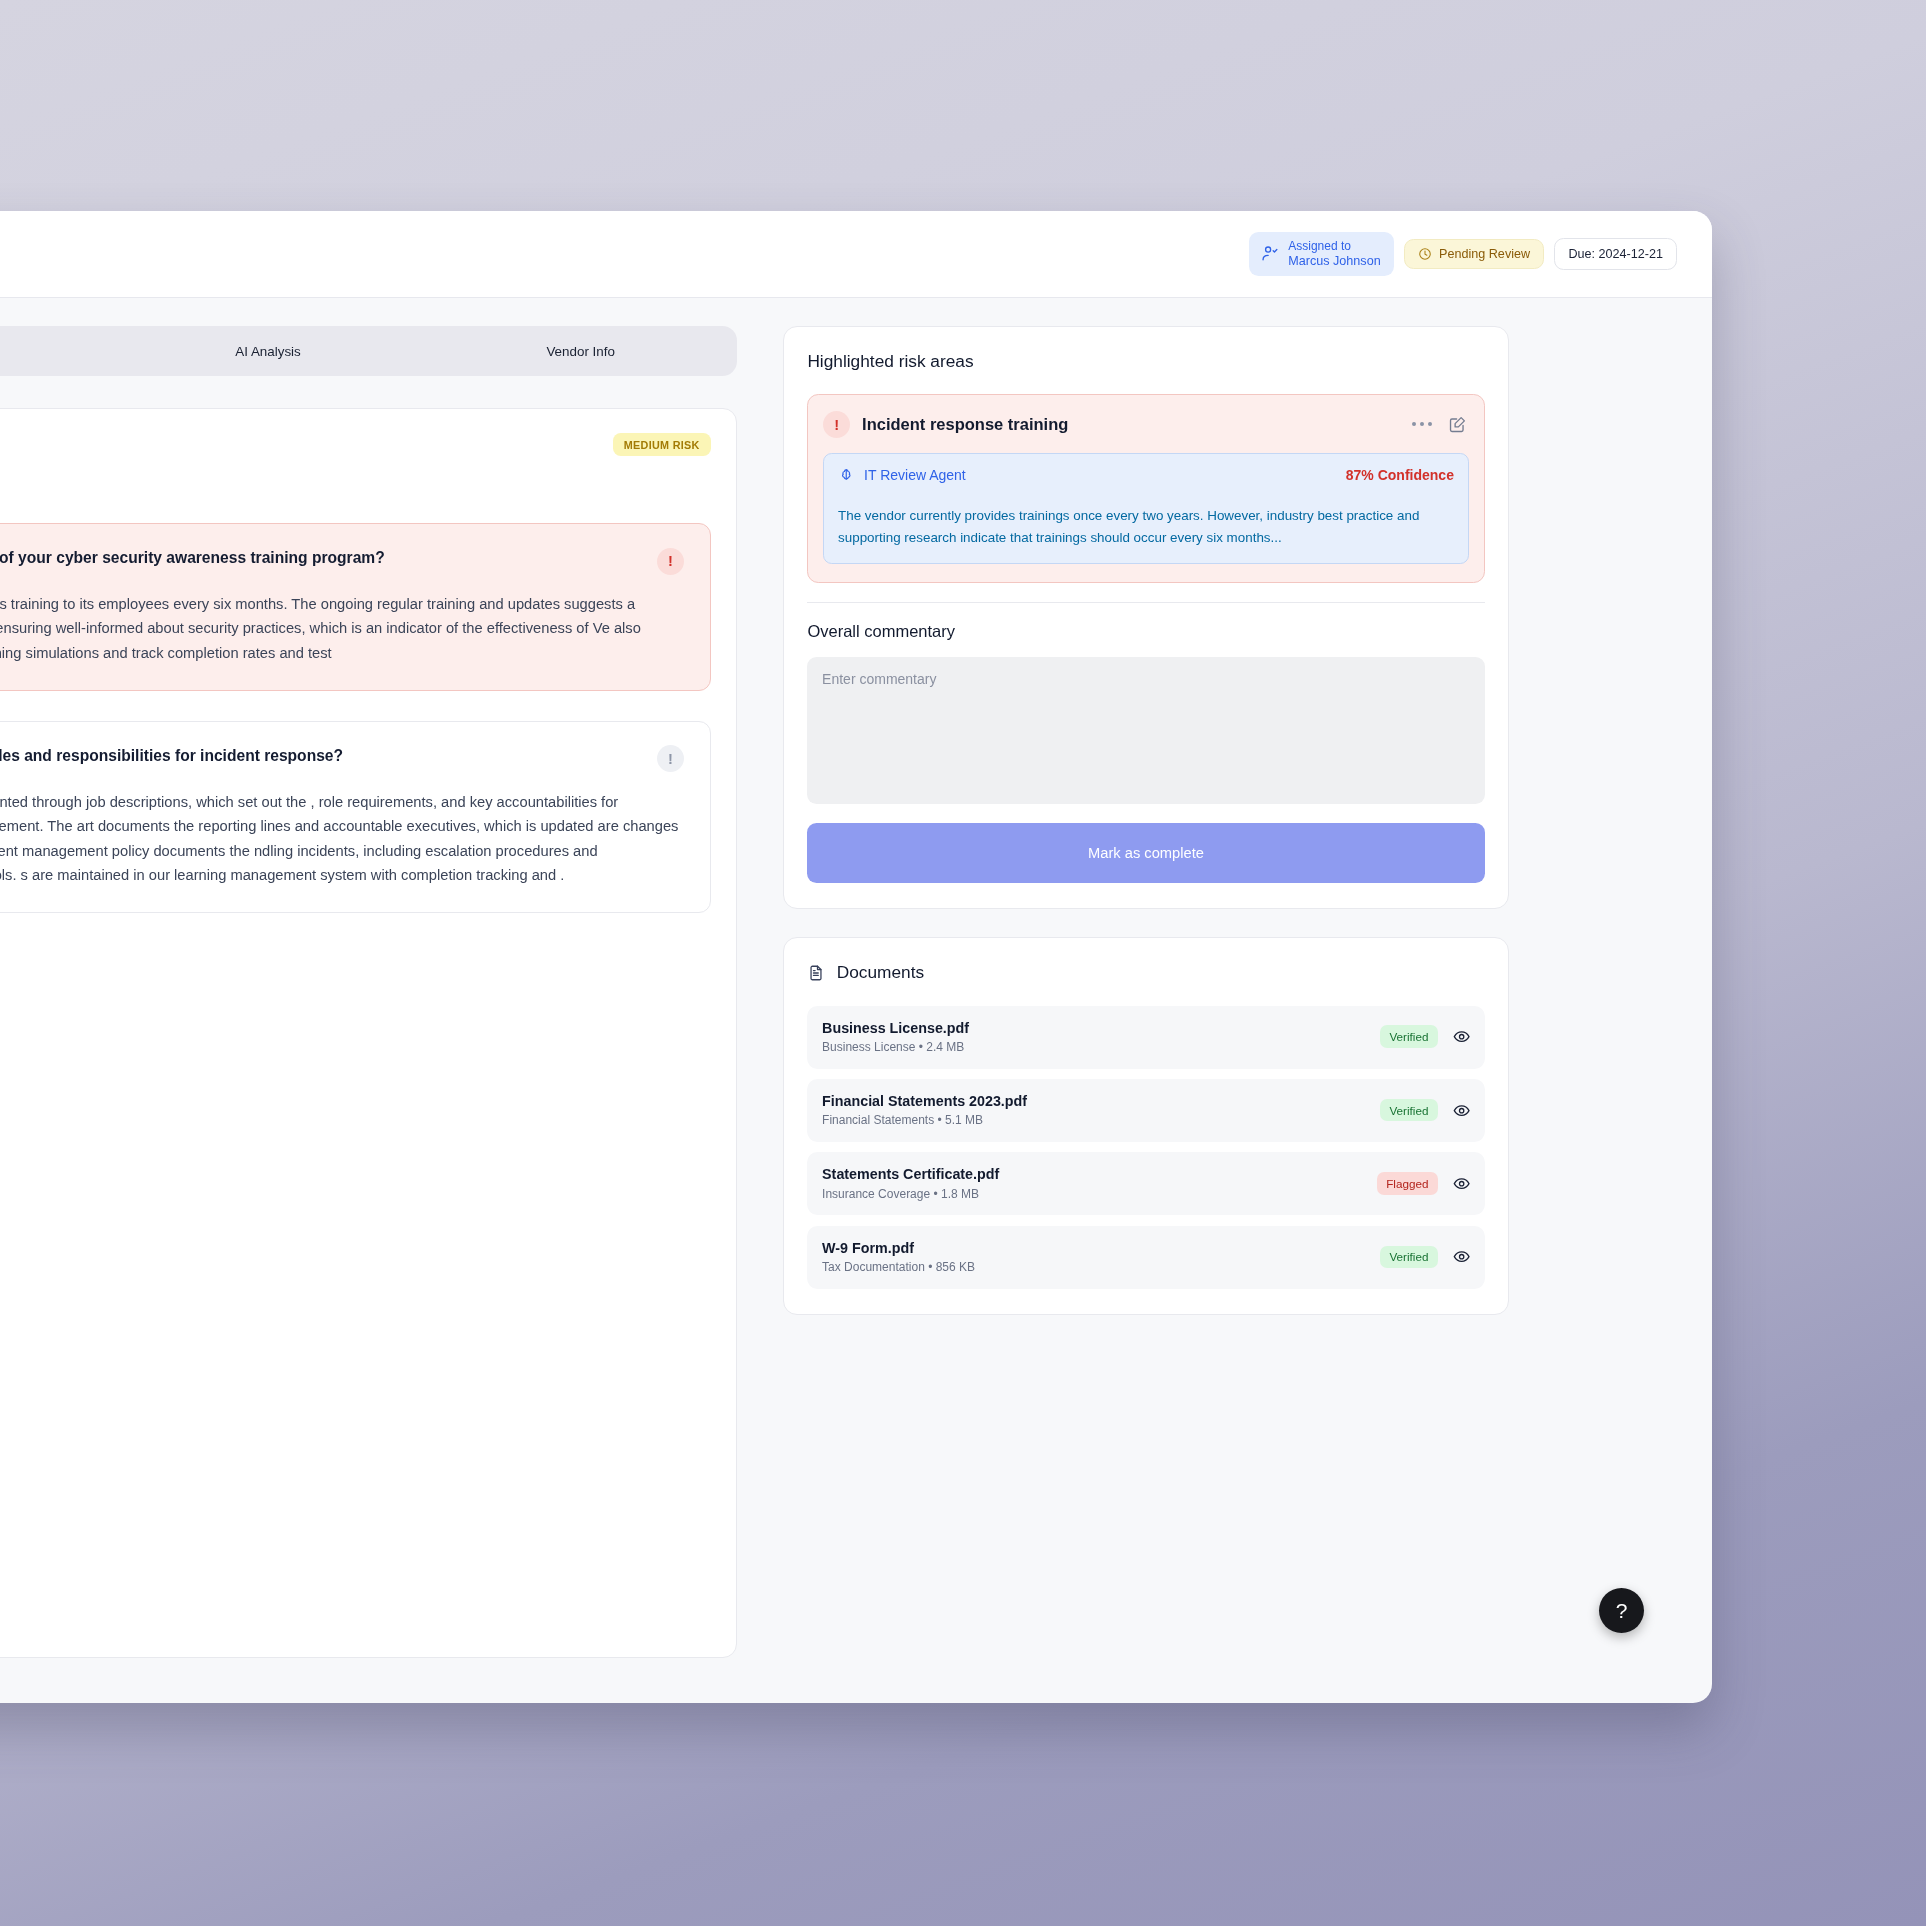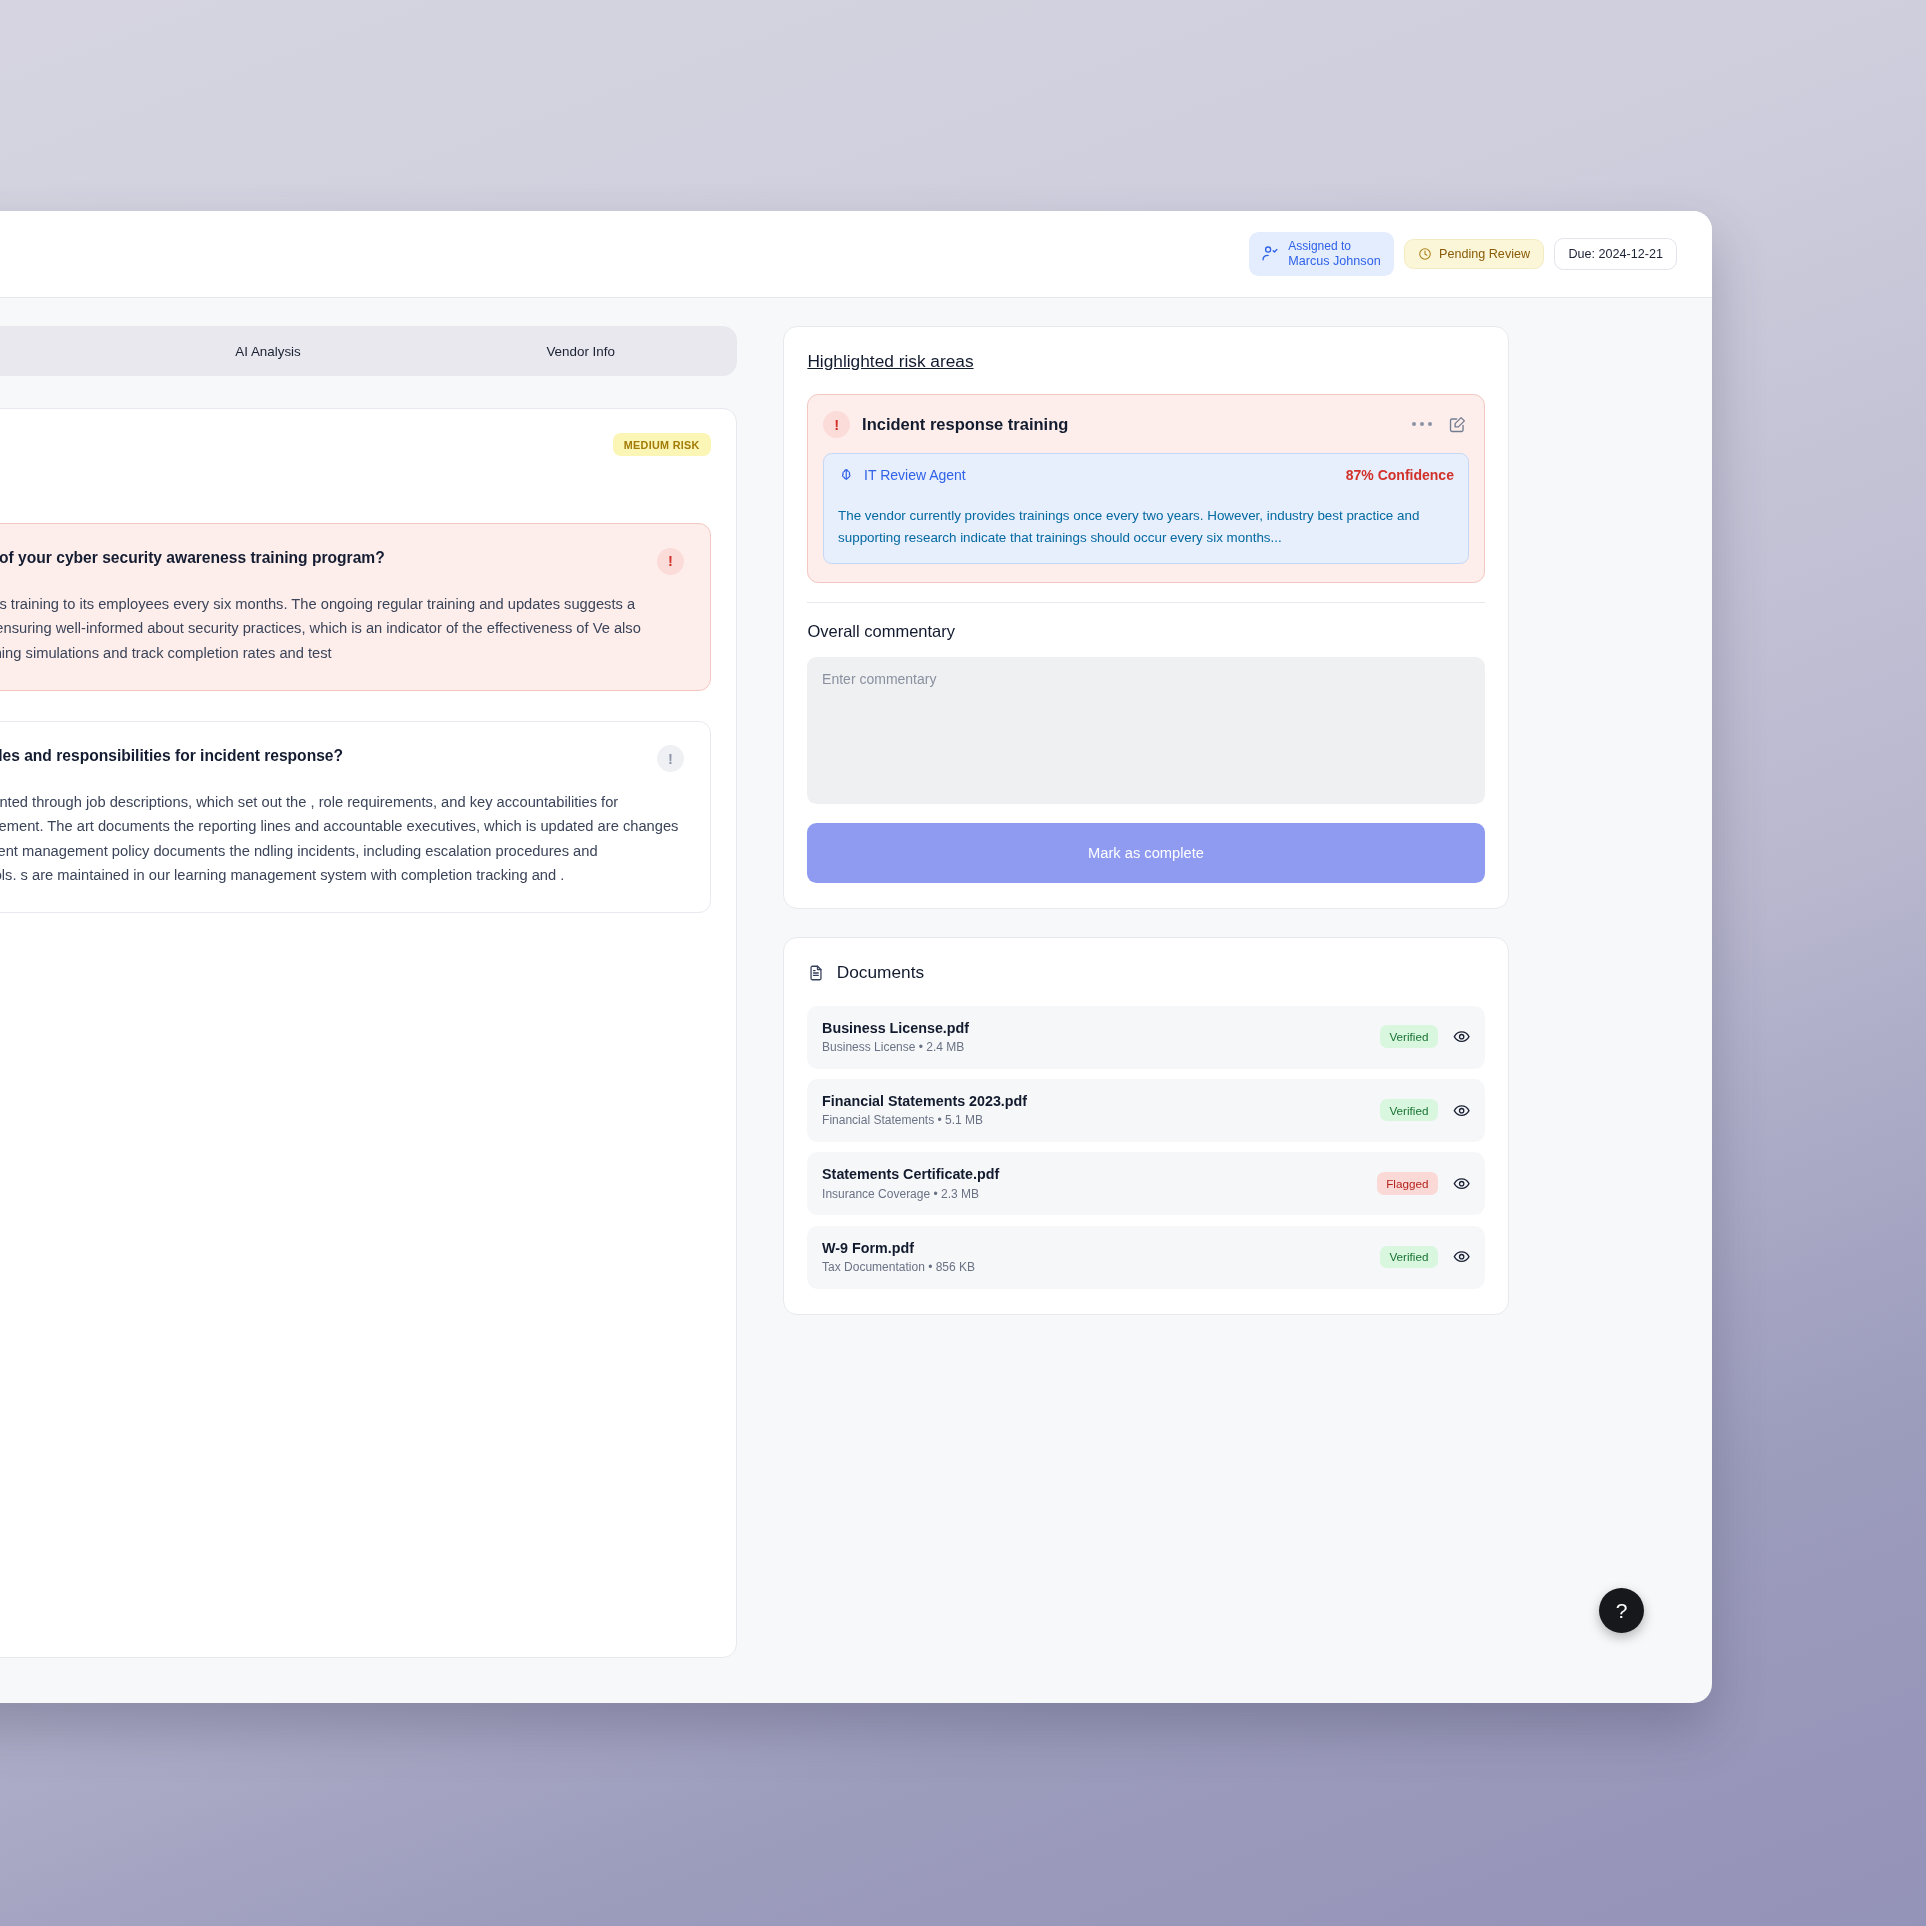--- a/index.html
+++ b/index.html
@@ -196,21 +196,20 @@
     background: #ffffff;
     border: 0.9px solid #e8e9ee;
     border-radius: 14px;
     padding: 24px 23.4px 25px 23.4px;
   }
   .panel-title {
     font-size: 17.3px;
     font-weight: 500;
     color: #121a2e;
     margin-bottom: 21.7px;
-    text-decoration: underline;
   }
 
   
   .risk-item {
     background: #fdeeec;
     border: 1.3px solid #f3c6c1;
     border-radius: 11.3px;
     padding: 15.6px 14.7px 17.3px 14.7px;
   }
   .risk-item-head {
@@ -484,21 +483,21 @@
                 <path d="M1.8 12S5.4 5.4 12 5.4 22.2 12 22.2 12 18.6 18.6 12 18.6 1.8 12 1.8 12z"></path>
                   <circle cx="12" cy="12" r="3"></circle>
               </svg>
             </span>
           </div>
         </div>
 
         <div class="doc-row">
           <div>
             <div class="doc-name">Statements Certificate.pdf</div>
-            <div class="doc-meta">Insurance Coverage • 2.3 MB</div>
+            <div class="doc-meta">Insurance Coverage • 1.8 MB</div>
           </div>
           <div class="doc-right">
             <span class="doc-badge flagged">Flagged</span>
             <span>
               <svg width="17.3" height="17.3" viewBox="0 0 24 24" fill="none" stroke="#1b2236" stroke-width="1.8" stroke-linecap="round" stroke-linejoin="round">
                 <path d="M1.8 12S5.4 5.4 12 5.4 22.2 12 22.2 12 18.6 18.6 12 18.6 1.8 12 1.8 12z"></path>
                   <circle cx="12" cy="12" r="3"></circle>
               </svg>
             </span>
           </div>

